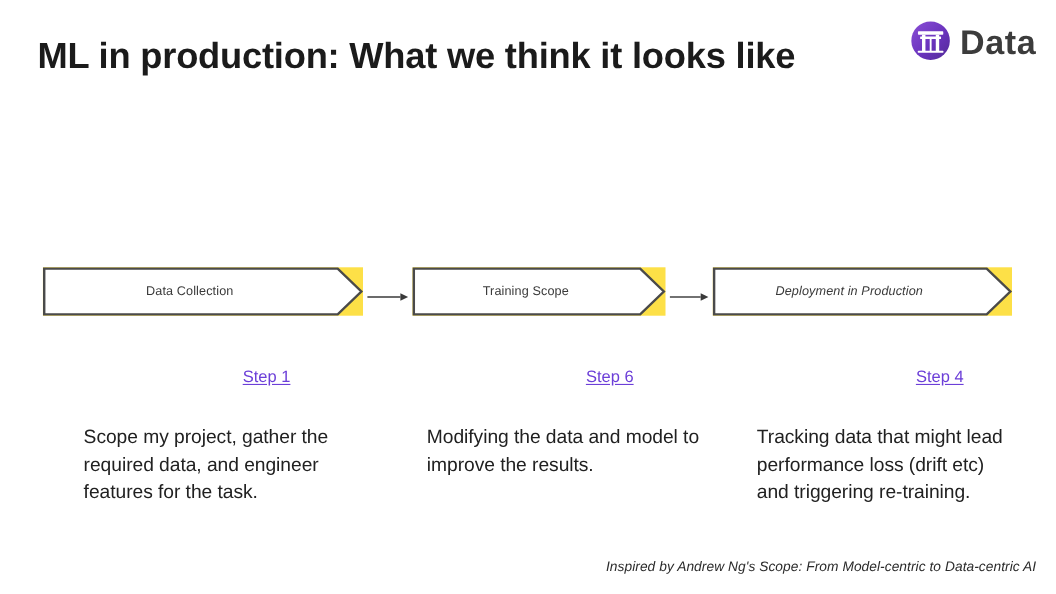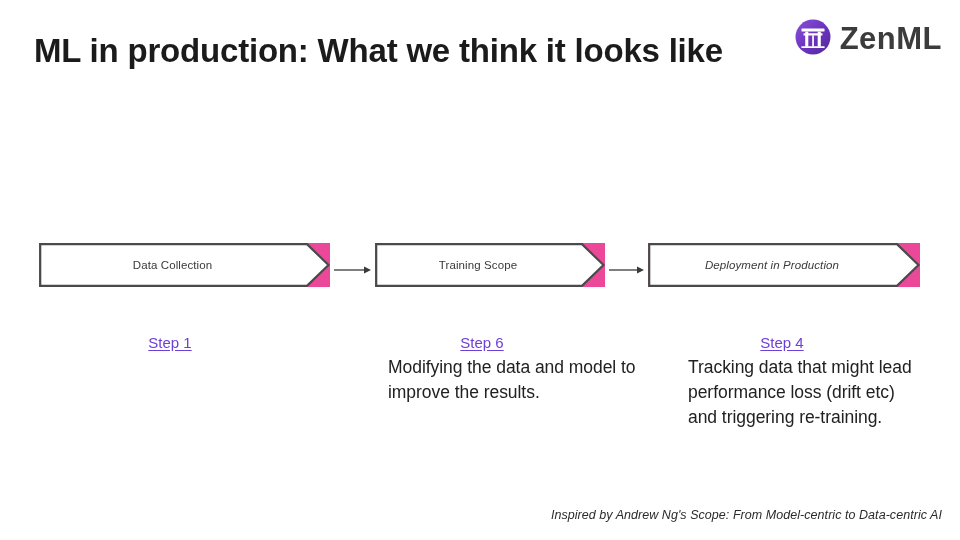--- a/index.html
+++ b/index.html
@@ -60,21 +60,21 @@
     left: 0;
     top: 243px;
     width: 960px;
     height: 44px;
   }
   .chevron {
     position: absolute;
     top: 0;
     height: 44px;
     box-sizing: border-box;
-    background: #ec4899;
+    background: #fde047;
     display: flex;
     align-items: center;
     justify-content: center;
   }
   .chevron svg {
     position: absolute;
     left: 0;
     top: 0;
     width: 100%;
     height: 100%;
@@ -114,26 +114,26 @@
   .step-col {
     position: absolute;
     top: 0;
   }
   .col-1 { left: 76px;  width: 250px; }
   .col-2 { left: 388px; width: 250px; }
   .col-3 { left: 688px; width: 230px; }
 
   .step-link {
     display: block;
-    text-align: center;
+    text-align: right;
     font-size: 15px;
     color: #6c3fd8;
     text-decoration: underline;
     text-underline-offset: 2px;
-    margin: 0 0 4px 0;
+    margin: 0 0 34px 0;
     width: 188px;
     cursor: pointer;
   }
   .col-3 .step-link { width: 188px; }
 
   .step-body {
     font-size: 17.5px;
     line-height: 25px;
     color: #212121;
     text-align: left;
@@ -170,21 +170,21 @@
       <circle cx="20" cy="20" r="17.5" fill="url(#zmg)"></circle>
 
       <rect x="8.5" y="11.5" width="23" height="3.1" rx="0.6" fill="#ffffff"></rect>
       <rect x="10.5" y="16.2" width="19" height="2.2" rx="0.5" fill="#ffffff"></rect>
       <rect x="12.2" y="14.6" width="3.1" height="15" fill="#ffffff"></rect>
       <rect x="24.7" y="14.6" width="3.1" height="15" fill="#ffffff"></rect>
       <rect x="19.2" y="18.4" width="1.7" height="11.2" fill="#ffffff"></rect>
       <rect x="8.3" y="29.2" width="23.4" height="1.7" rx="0.6" fill="#ffffff"></rect>
     </svg>
   </span>
-  <span class="logo-wordmark">ZenML</span>
+  <span class="logo-wordmark">Data</span>
 </div>
 
 <div class="pipeline">
 
   <div class="chevron chev-1">
     <svg viewBox="0 0 291 44" preserveAspectRatio="none">
       <polygon points="1.2,1.2 268,1.2 289.5,22 268,42.8 1.2,42.8" fill="#ffffff" stroke="#4a4a4a" stroke-width="2.2" vector-effect="non-scaling-stroke" stroke-linejoin="miter"></polygon>
     </svg>
     <span class="chevron-label">Data Collection</span>
   </div>
@@ -215,20 +215,21 @@
       <polygon points="1.2,1.2 249,1.2 270.5,22 249,42.8 1.2,42.8" fill="#ffffff" stroke="#4a4a4a" stroke-width="2.2" vector-effect="non-scaling-stroke" stroke-linejoin="miter"></polygon>
     </svg>
     <span class="chevron-label">Deployment in Production</span>
   </div>
 </div>
 
 <div class="steps">
 
   <div class="step-col col-1">
     <span class="step-link">Step 1</span>
+    <div class="step-body">Scope my project, gather the required data, and engineer features for the task.</div>
   </div>
 
   <div class="step-col col-2">
     <span class="step-link">Step 6</span>
     <div class="step-body">Modifying the data and model to improve the results.</div>
   </div>
 
   <div class="step-col col-3">
     <span class="step-link">Step 4</span>
     <div class="step-body">Tracking data that might lead performance loss (drift etc) and triggering re-training.</div>

